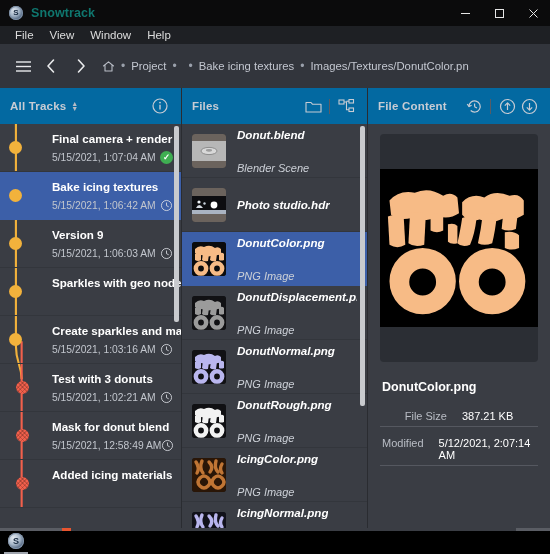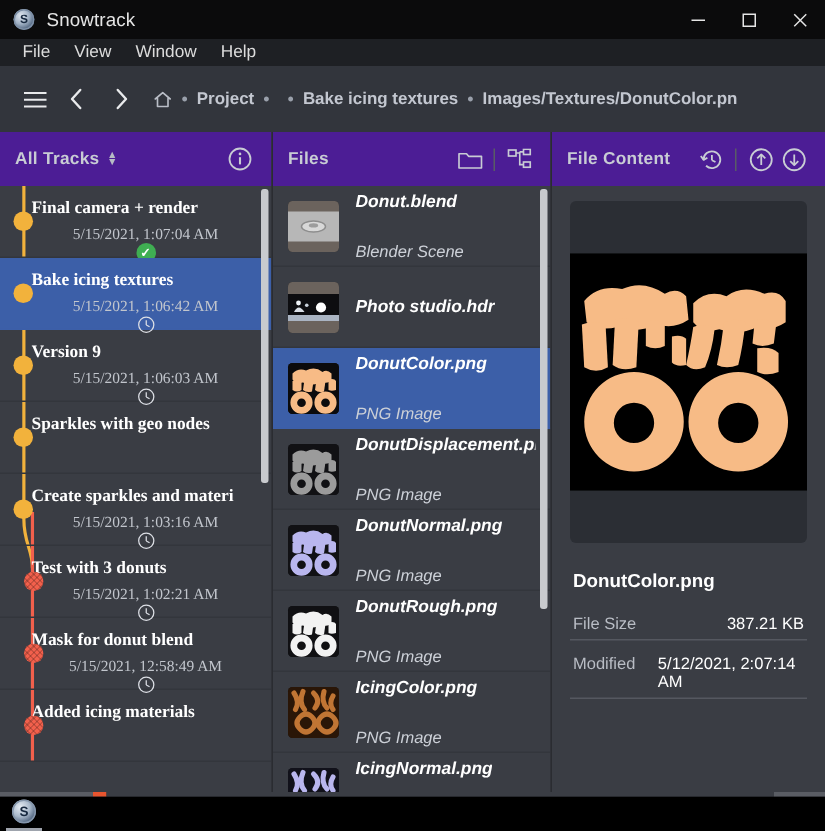--- a/index.html
+++ b/index.html
@@ -18,21 +18,21 @@
     height:26px; background:#0b0b0c; display:flex; align-items:center;
     position:relative;
   }
   .tb-icon{
     width:14px;height:14px;margin-left:9px;margin-right:8px;border-radius:50%;
     background:radial-gradient(circle at 35% 32%, #dfe6ef 0%, #9fb0c4 42%, #4a5f7a 74%, #20304a 100%);
     display:flex;align-items:center;justify-content:center;
     font-size:8px;color:#16283f;font-weight:bold;line-height:1;
     box-shadow:inset 0 0 0 1px #7d8fa6;
   }
-  .tb-title{ font-size:12.5px; color:#e5e5e5; letter-spacing:.1px; }
+  .tb-title{ font-size:12.5px; color:#0f766e; letter-spacing:.1px;font-weight:bold; }
   .tb-controls{ position:absolute; right:0; top:0; height:26px; display:flex; }
   .tb-btn{
     width:34px;height:26px;display:flex;align-items:center;justify-content:center;
     color:#e6e6e6;
   }
   .tb-btn svg{ display:block; }
 
   
   .menubar{
     height:18px; background:#1e2024; display:flex; align-items:center;
@@ -51,34 +51,34 @@
     color:#e9eaec; display:flex; align-items:center; justify-content:center;
     flex:0 0 auto;
   }
   .nav-ham{ width:26px; }
   .nav-arrow{ width:30px; }
   .crumbs{
     display:flex; align-items:center; margin-left:6px; white-space:nowrap;
     overflow:hidden; font-size:11.5px; min-width:0;
   }
   .crumb{
-    color:#c3c7d0; font-weight:bold; font-size:11.3px; flex:0 0 auto;
+    color:#c3c7d0; font-weight:normal; font-size:11.3px; flex:0 0 auto;
   }
   .crumb.home{ color:#b9bdc6; font-weight:normal; display:flex; align-items:center; }
   .crumb-sep{ color:#9aa0ab; margin:0 6px; font-size:12px; flex:0 0 auto; }
 
   
   .cols{ display:flex; height:444px; }
   .col{ position:relative; height:100%; }
   .col-tracks{ width:181px; background:#3a3d44; }
   .col-files{ width:186px; background:#3a3d44; border-left:1px solid #2a2c31;}
   .col-content{ flex:1; background:#3a3d44; border-left:1px solid #2a2c31;}
 
   .panel-head{
-    height:36px; background:#4c1d95; display:flex; align-items:center;
+    height:36px; background:#0369a1; display:flex; align-items:center;
     padding:0 10px; position:relative;
   }
   .panel-title{
     font-size:11.5px; color:#c8ccd4; font-weight:bold; letter-spacing:.2px;
   }
   .panel-head .spacer{ flex:1; }
   .head-btn{
     width:22px;height:22px;display:flex;align-items:center;justify-content:center;
     color:#c8ccd4;
   }
@@ -93,31 +93,30 @@
   .track-scroll{
     position:absolute; top:36px; left:0; right:0; bottom:0; overflow:hidden;
   }
   .track-list{ position:relative; }
   .graph{
     position:absolute; left:0; top:0; width:40px; height:100%;
     pointer-events:none;
   }
   .track-row{
     position:relative; height:48px; border-bottom:1px solid #33363c;
-    padding-left:21px; padding-top:7px;font-family:Liberation Serif, serif;
+    padding-left:52px; padding-top:7px;
   }
   .track-row.sel{ background:#3c5fa8; border-bottom:1px solid #3c5fa8;}
   .track-name{
     font-size:11.6px; font-weight:bold; color:#ffffff; white-space:nowrap;
     overflow:hidden; line-height:15px;
   }
   .track-meta{
     display:flex; align-items:center; margin-top:5px;
     padding-right:8px;
-    flex-direction:column;
   }
   .track-date{ font-size:10.3px; color:#c2c6cd; white-space:nowrap; }
   .track-meta .sp{ flex:1; }
   .track-badge{ display:flex;align-items:center;justify-content:center; }
   .track-badge.ok{
     width:13px;height:13px;border-radius:50%;background:#3fae52;
     color:#fff;font-size:8.5px;line-height:13px;text-align:center;font-weight:bold;
   }
   .vscroll{
     position:absolute; width:5px; border-radius:2px; background:#c8cace;
@@ -149,21 +148,21 @@
     width:100%; height:228px; background:#2b2e34; border-radius:4px;
     display:flex; align-items:center; justify-content:center;
   }
   .preview-img{
     width:158px;height:158px;background:#000;position:relative;overflow:hidden;
   }
   .meta-title{
     font-size:12.5px;font-weight:bold;color:#ffffff;margin:18px 2px 6px 2px;
   }
   .meta-row{
-    display:flex; align-items:baseline; justify-content:space-between;
+    display:flex; align-items:baseline; justify-content:center;
     border-bottom:1px solid #555860; padding:10px 2px 4px 2px;gap:15px;
   }
   .meta-key{ font-size:11px;color:#b9bdc5; }
   .meta-val{ font-size:11px;color:#ffffff; }
 
   
   .taskbar{
     position:absolute;bottom:0;left:0;width:550px;height:26px;background:#000;
     display:flex;align-items:center;
   }

